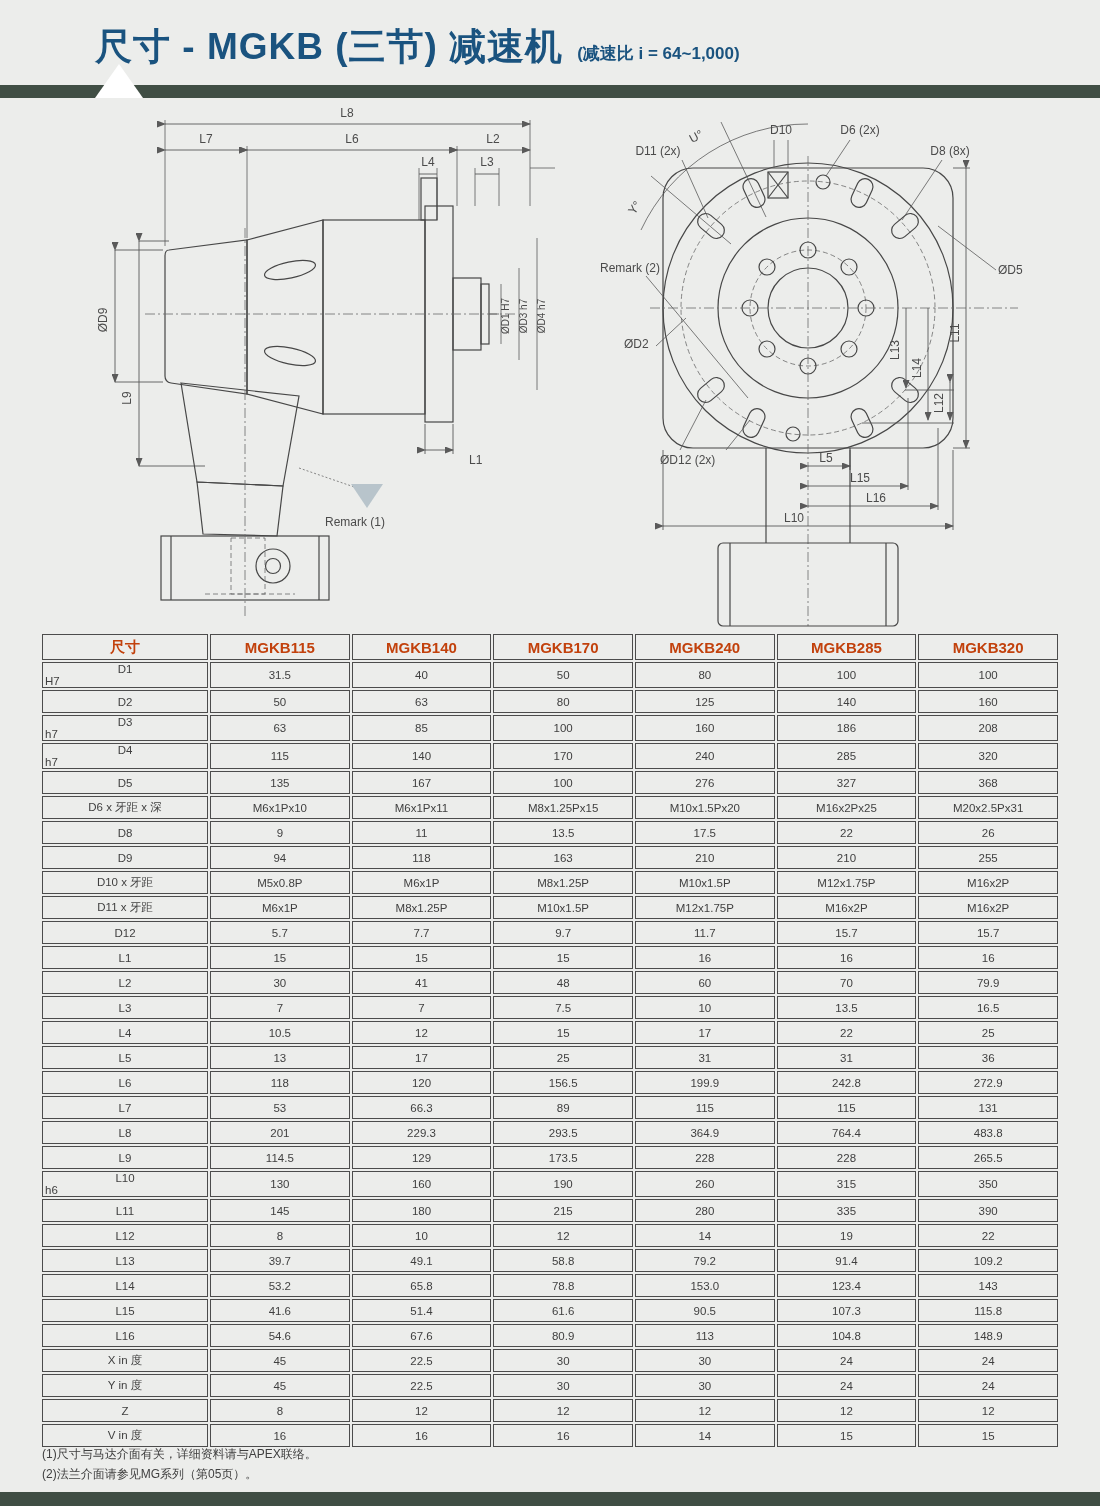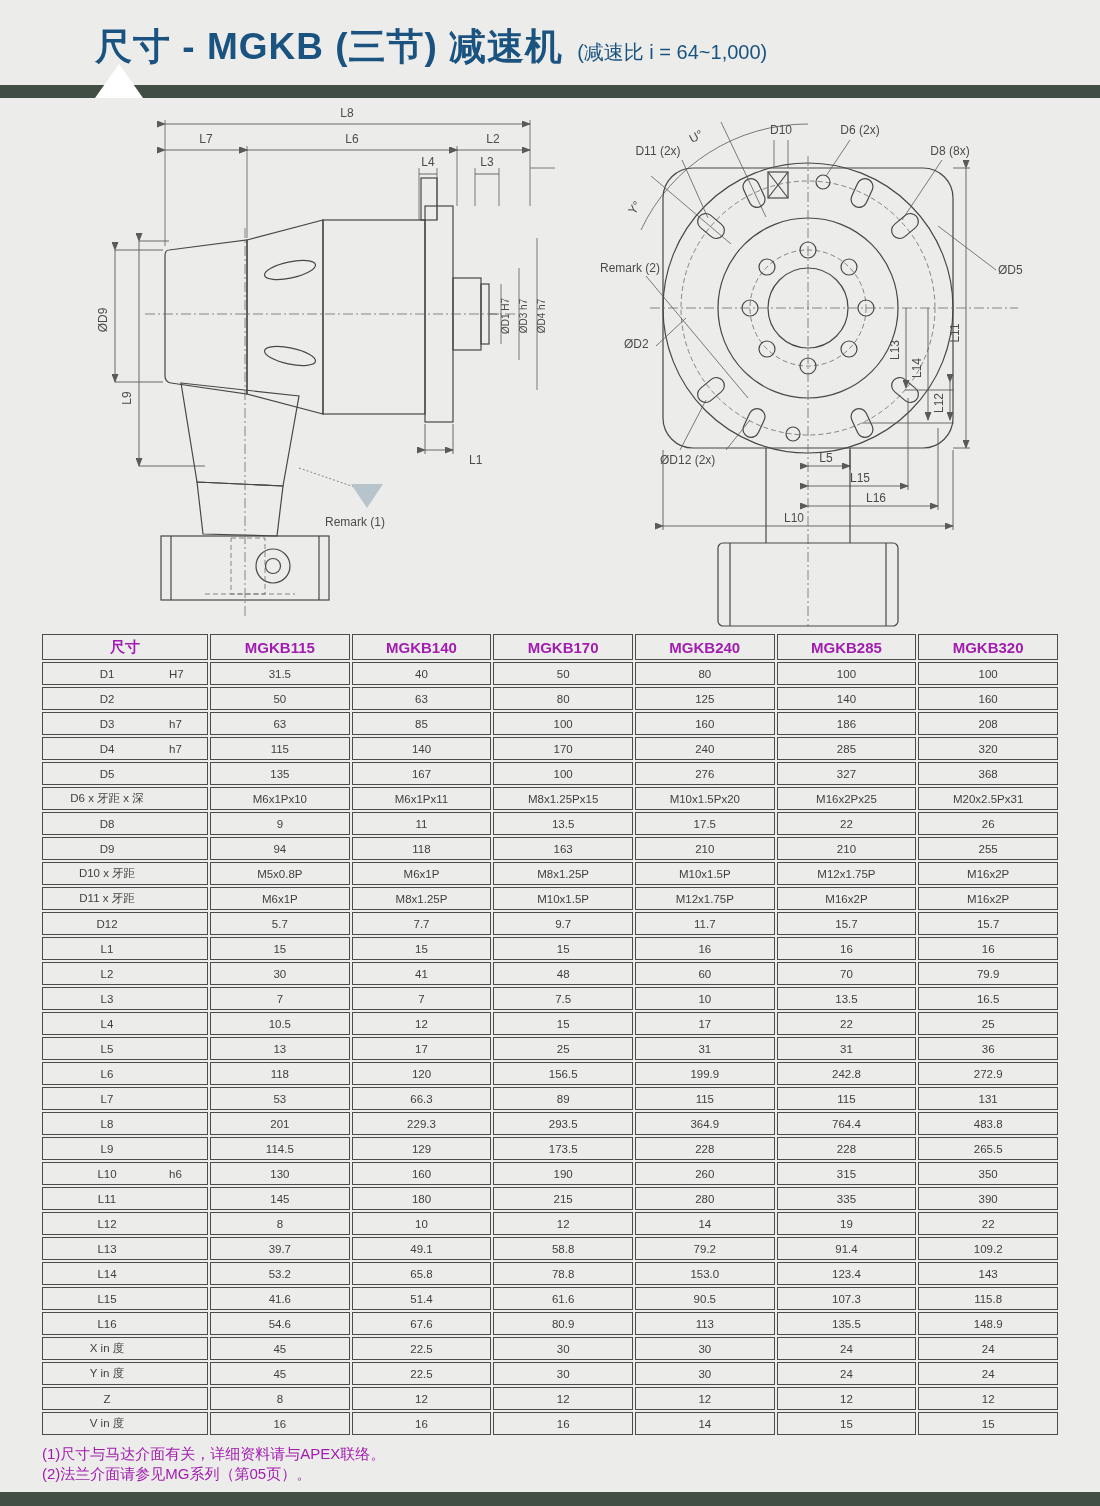--- a/index.html
+++ b/index.html
@@ -4,48 +4,48 @@
 <style>
   :root{
     --bg:#ecedeb; --bar:#404e44; --title:#1a537f; --line:#4a4a4a; --txt:#3f3f3f;
   }
   html,body{margin:0;padding:0;}
   body{background:#d8dad8;font-family:"Liberation Sans","DejaVu Sans",sans-serif;}
   .page{position:relative;width:1100px;height:1506px;background:var(--bg);overflow:hidden;margin:0 auto;}
   
   .hdr{position:absolute;left:95px;top:22px;display:flex;align-items:baseline;white-space:nowrap;}
   .hdr .t{font-size:37px;font-weight:bold;color:var(--title);letter-spacing:1px;}
-  .hdr .s{font-size:20px;font-weight:normal;color:var(--title);margin-left:14px;}
+  .hdr .s{font-size:17px;font-weight:bold;color:var(--title);margin-left:14px;}
   .topbar{position:absolute;left:0;top:85px;width:1100px;height:13px;background:var(--bar);}
   .tri{position:absolute;left:95px;top:64px;width:0;height:0;border-left:24px solid transparent;border-right:24px solid transparent;border-bottom:34px solid #ffffff;z-index:3;}
   .botbar{position:absolute;left:0;top:1492px;width:1100px;height:14px;background:var(--bar);}
   
   .drawL{position:absolute;left:85px;top:98px;}
   .drawR{position:absolute;left:598px;top:98px;}
   svg{overflow:visible;}
   svg text{font-family:"Liberation Sans","DejaVu Sans",sans-serif;font-size:12px;fill:#4b4b4b;}
   svg text.sm{font-size:10px;}
   .outline{stroke:#474747;stroke-width:1.2;fill:none;}
   .thin{stroke:#5a5a5a;stroke-width:0.8;fill:none;}
   .dim{stroke:#5a5a5a;stroke-width:0.9;fill:none;}
   .cl{stroke:#6a6a6a;stroke-width:0.8;fill:none;stroke-dasharray:10 3 2 3;}
   .hid{stroke:#6a6a6a;stroke-width:0.8;fill:none;stroke-dasharray:5 3;}
   
   .tblwrap{position:absolute;left:40px;top:632px;width:1020px;}
   table.dims{border-collapse:separate;border-spacing:2px;width:100%;table-layout:fixed;}
   table.dims th,table.dims td{border:1px solid #4c4c4c;text-align:center;color:var(--txt);height:21px;padding:0 2px;overflow:hidden;}
-  table.dims th{font-size:15px;font-weight:bold;height:24px;color:#a21caf;}
+  table.dims th{font-size:15px;font-weight:bold;height:24px;color:#c2410c;}
   table.dims td{font-size:11.5px;}
   table.dims .c-dim{width:160px;}
   td.c-dim{padding:0 6px;}
-  td.c-dim .cellflex{display:flex;align-items:center;}
+  td.c-dim .cellflex{display:flex;flex-direction:column;}
   td.c-dim .dim-label{flex:1;text-align:center;}
   td.c-dim .dim-tol{width:36px;text-align:left;}
   
-  .notes{position:absolute;left:42px;top:1444px;font-size:15px;color:#a21caf;line-height:20px;}
+  .notes{position:absolute;left:42px;top:1444px;font-size:12px;color:#404040;line-height:20px;}
 </style>
 </head>
 <body>
 
 <div class="page">
 
   <div class="hdr">
     <span class="t">尺寸 - MGKB (三节) 减速机</span>
     <span class="s">(减速比 i = 64~1,000)</span>
   </div>
@@ -639,21 +639,21 @@
             <td class="c-dim">
               <div class="cellflex">
                 <span class="dim-label">L16</span>
                 <span class="dim-tol"></span>
               </div>
             </td>
             <td>54.6</td>
             <td>67.6</td>
             <td>80.9</td>
             <td>113</td>
-            <td>135.5</td>
+            <td>104.8</td>
             <td>148.9</td>
           </tr>
           <tr>
             <td class="c-dim">
               <div class="cellflex">
                 <span class="dim-label">X in 度</span>
                 <span class="dim-tol"></span>
               </div>
             </td>
             <td>45</td>

